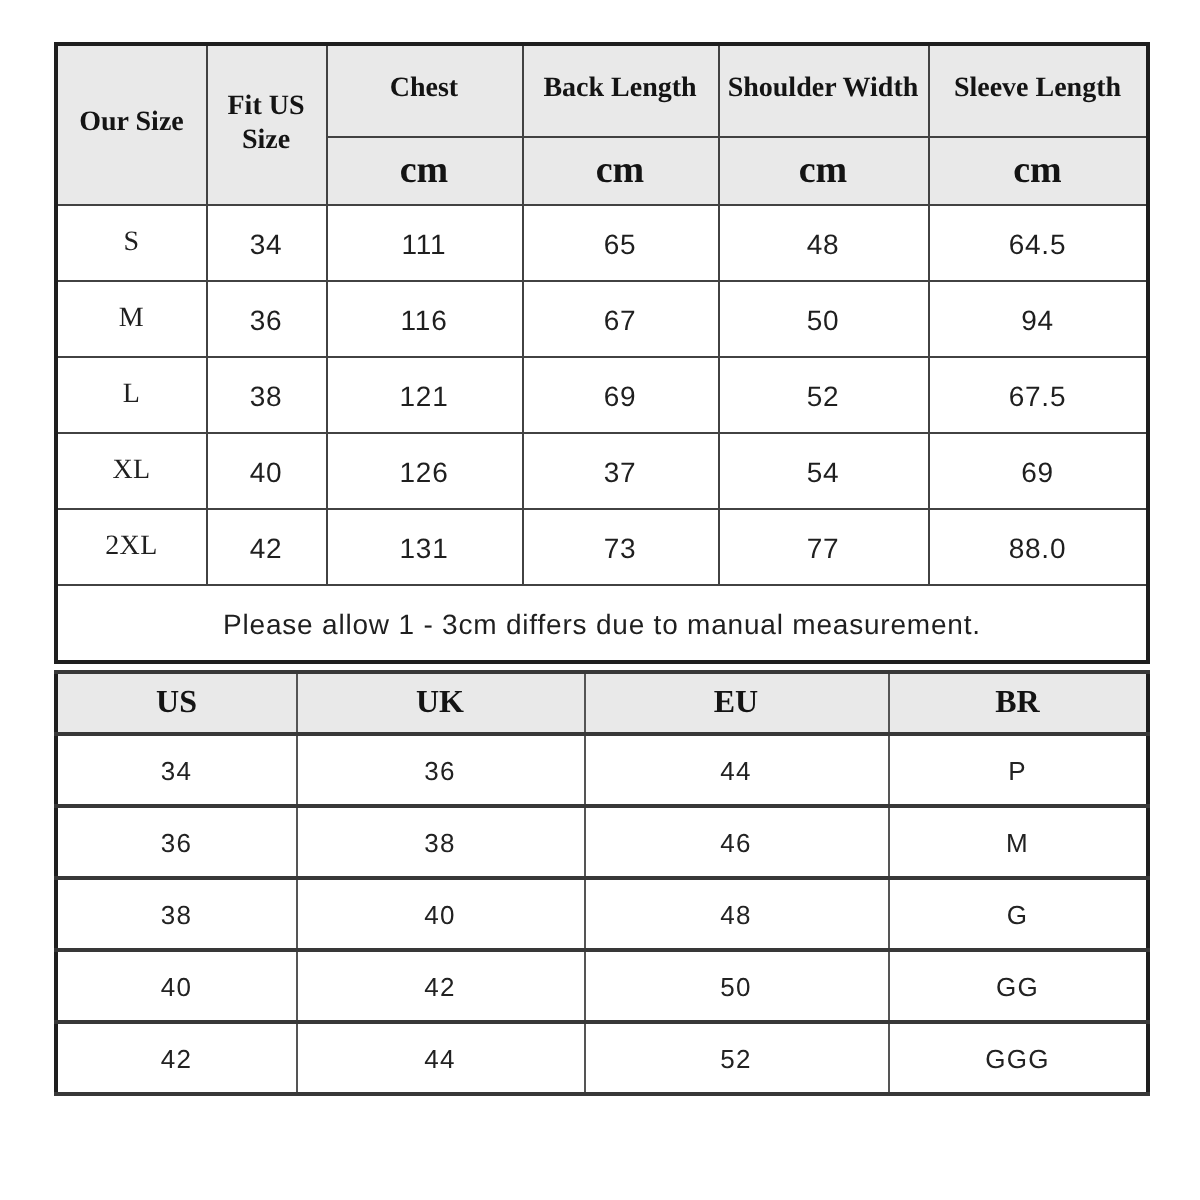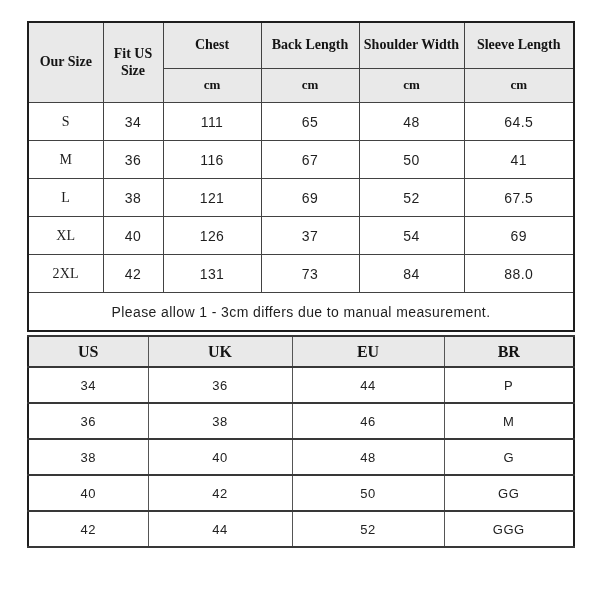--- a/index.html
+++ b/index.html
@@ -32,21 +32,21 @@
     overflow: hidden;
   }
   .hdr {
     background: #e9e9e9;
     font-family: "Liberation Serif", "DejaVu Serif", serif;
     font-weight: bold;
     font-size: 14px;
     line-height: 1.15;
   }
   .hdr-row1 th { height: 45px; }
-  .hdr-row2 th { height: 33px; font-size: 13px; }
+  .hdr-row2 th { height: 33px; font-size: 19px; }
   .size-table tbody td {
     height: 37px;
     font-family: "Liberation Sans", "DejaVu Sans", sans-serif;
     font-size: 14px;
     letter-spacing: 0.4px;
     color: #1f1f1f;
     background: #ffffff;
   }
   .size-table td.size-label {
     font-family: "Liberation Serif", "DejaVu Serif", serif;
@@ -123,21 +123,21 @@
         <td>65</td>
         <td>48</td>
         <td>64.5</td>
       </tr>
       <tr>
         <td class="size-label">M</td>
         <td>36</td>
         <td>116</td>
         <td>67</td>
         <td>50</td>
-        <td>41</td>
+        <td>94</td>
       </tr>
       <tr>
         <td class="size-label">L</td>
         <td>38</td>
         <td>121</td>
         <td>69</td>
         <td>52</td>
         <td>67.5</td>
       </tr>
       <tr>
@@ -146,21 +146,21 @@
         <td>126</td>
         <td>37</td>
         <td>54</td>
         <td>69</td>
       </tr>
       <tr>
         <td class="size-label">2XL</td>
         <td>42</td>
         <td>131</td>
         <td>73</td>
-        <td>84</td>
+        <td>77</td>
         <td>88.0</td>
       </tr>
       <tr>
         <td class="note-cell" colspan="6">Please allow 1 - 3cm differs due to manual measurement.</td>
       </tr>
     </tbody>
   </table>
 
   <table class="conv-table">
     <colgroup>

